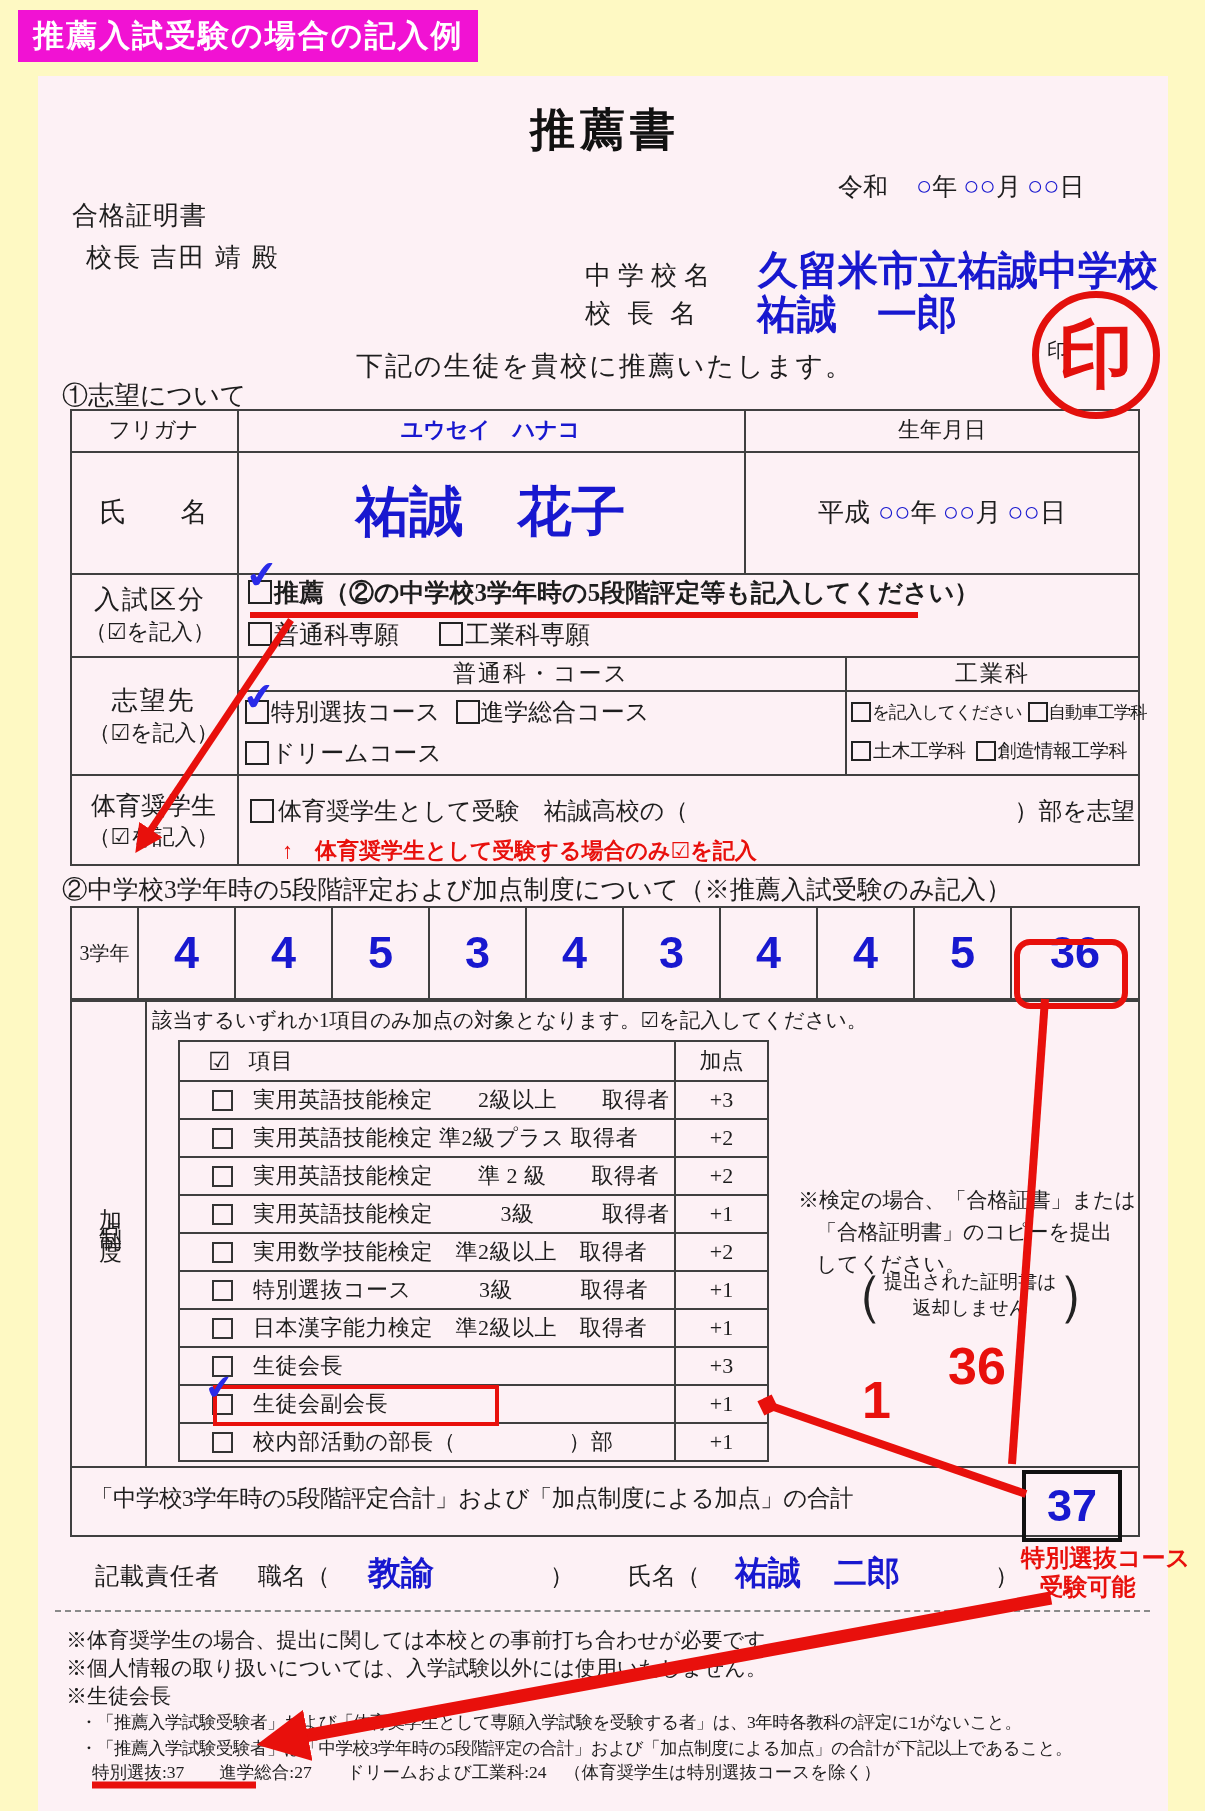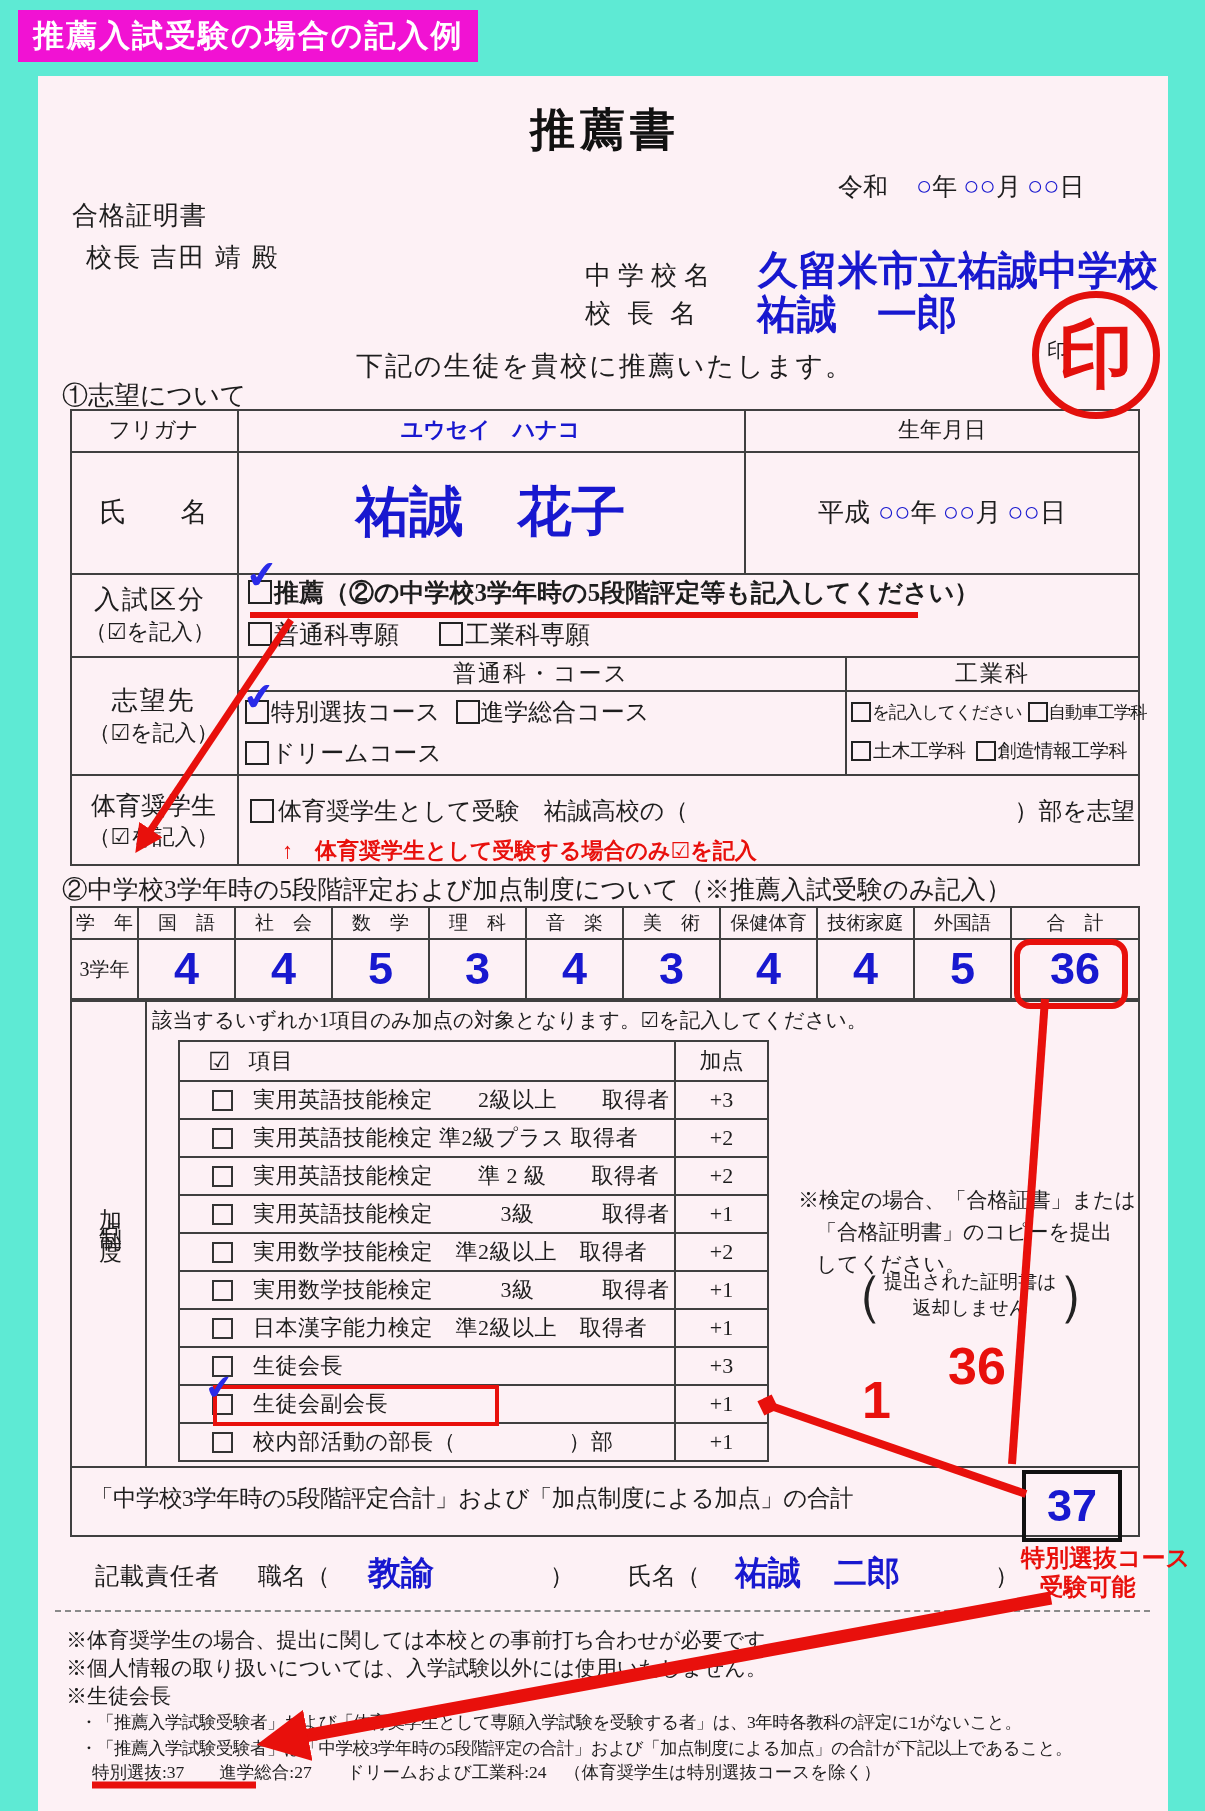--- a/index.html
+++ b/index.html
@@ -1,16 +1,16 @@
 <!DOCTYPE html>
 <html><head>
 <meta charset="utf-8">
 <style>
   html,body{margin:0;padding:0;background:#fbe8ef;}
-  #page{position:relative;width:1205px;height:1811px;background:#5eead4;overflow:hidden;
+  #page{position:relative;width:1205px;height:1811px;background:#fef9c3;overflow:hidden;
         font-family:"Liberation Serif","DejaVu Serif",serif;color:#1d1d1d;}
   .abs{position:absolute;}
   .panel{background:#fdf1f5;}
   .goth{font-family:"Liberation Sans","DejaVu Sans",sans-serif;}
   .blue{color:#1818cf;font-family:"Liberation Sans","DejaVu Sans",sans-serif;font-weight:700;}
   .redtx{color:#e8100c;font-family:"Liberation Sans","DejaVu Sans",sans-serif;font-weight:700;}
   .ln{position:absolute;background:#404040;}
   .bx{position:absolute;border:2px solid #404040;box-sizing:border-box;}
   .cell{position:absolute;display:flex;align-items:center;justify-content:center;text-align:center;}
   .cbx{width:20px;height:20px;border:2.2px solid #222;display:inline-block;flex:none;background:transparent;}
@@ -154,33 +154,20 @@
     <span class="cbx"></span>
     <span style="margin-left:4px;">体育奨学生として受験　祐誠高校の（</span>
     <span style="flex:1;"></span>
     <span>）部を志望</span>
   </div>
   <div class="abs redtx" style="left:282px;top:836px;font-size:22px;">↑　体育奨学生として受験する場合のみ☑を記入</div>
 
   <div class="abs" style="left:62px;top:872px;font-size:25.5px;">②中学校3学年時の5段階評定および加点制度について（※推薦入試受験のみ記入）</div>
 
   <div class="bx" style="left:70px;top:906px;width:1070px;height:94px;display:flex;flex-direction:column;">
-    <div class="gt-row" style="height:30px;border-bottom:2px solid #404040;font-size:19px;flex:none;">
-      <div class="gt-cell" style="width:65px;">学　年</div>
-      <div class="gt-cell" style="width:97px;">国　語</div>
-      <div class="gt-cell" style="width:97px;">社　会</div>
-      <div class="gt-cell" style="width:97px;">数　学</div>
-      <div class="gt-cell" style="width:97px;">理　科</div>
-      <div class="gt-cell" style="width:97px;">音　楽</div>
-      <div class="gt-cell" style="width:97px;">美　術</div>
-      <div class="gt-cell" style="width:97px;">保健体育</div>
-      <div class="gt-cell" style="width:97px;">技術家庭</div>
-      <div class="gt-cell" style="width:97px;">外国語</div>
-      <div class="gt-cell" style="flex:1;">合　計</div>
-    </div>
     <div class="gt-row" style="flex:1;">
       <div class="gt-cell" style="width:65px;font-size:20px;">3学年</div>
       <div class="gt-cell blue" style="width:97px;font-size:45px;">4</div>
       <div class="gt-cell blue" style="width:97px;font-size:45px;">4</div>
       <div class="gt-cell blue" style="width:97px;font-size:45px;">5</div>
       <div class="gt-cell blue" style="width:97px;font-size:45px;">3</div>
       <div class="gt-cell blue" style="width:97px;font-size:45px;">4</div>
       <div class="gt-cell blue" style="width:97px;font-size:45px;">3</div>
       <div class="gt-cell blue" style="width:97px;font-size:45px;">4</div>
       <div class="gt-cell blue" style="width:97px;font-size:45px;">4</div>
@@ -223,21 +210,21 @@
       <span class="klabel">実用英語技能検定　　　3級　　　取得者</span>
       <span class="kpts">+1</span>
     </div>
     <div class="krow">
       <span class="cbx2"></span>
       <span class="klabel">実用数学技能検定　準2級以上　取得者</span>
       <span class="kpts">+2</span>
     </div>
     <div class="krow">
       <span class="cbx2"></span>
-      <span class="klabel">実用数学技能検定　　　3級　　　取得者</span>
+      <span class="klabel">特別選抜コース　　　3級　　　取得者</span>
       <span class="kpts">+1</span>
     </div>
     <div class="krow">
       <span class="cbx2"></span>
       <span class="klabel">日本漢字能力検定　準2級以上　取得者</span>
       <span class="kpts">+1</span>
     </div>
     <div class="krow">
       <span class="cbx2"></span>
       <span class="klabel">生徒会長</span>

